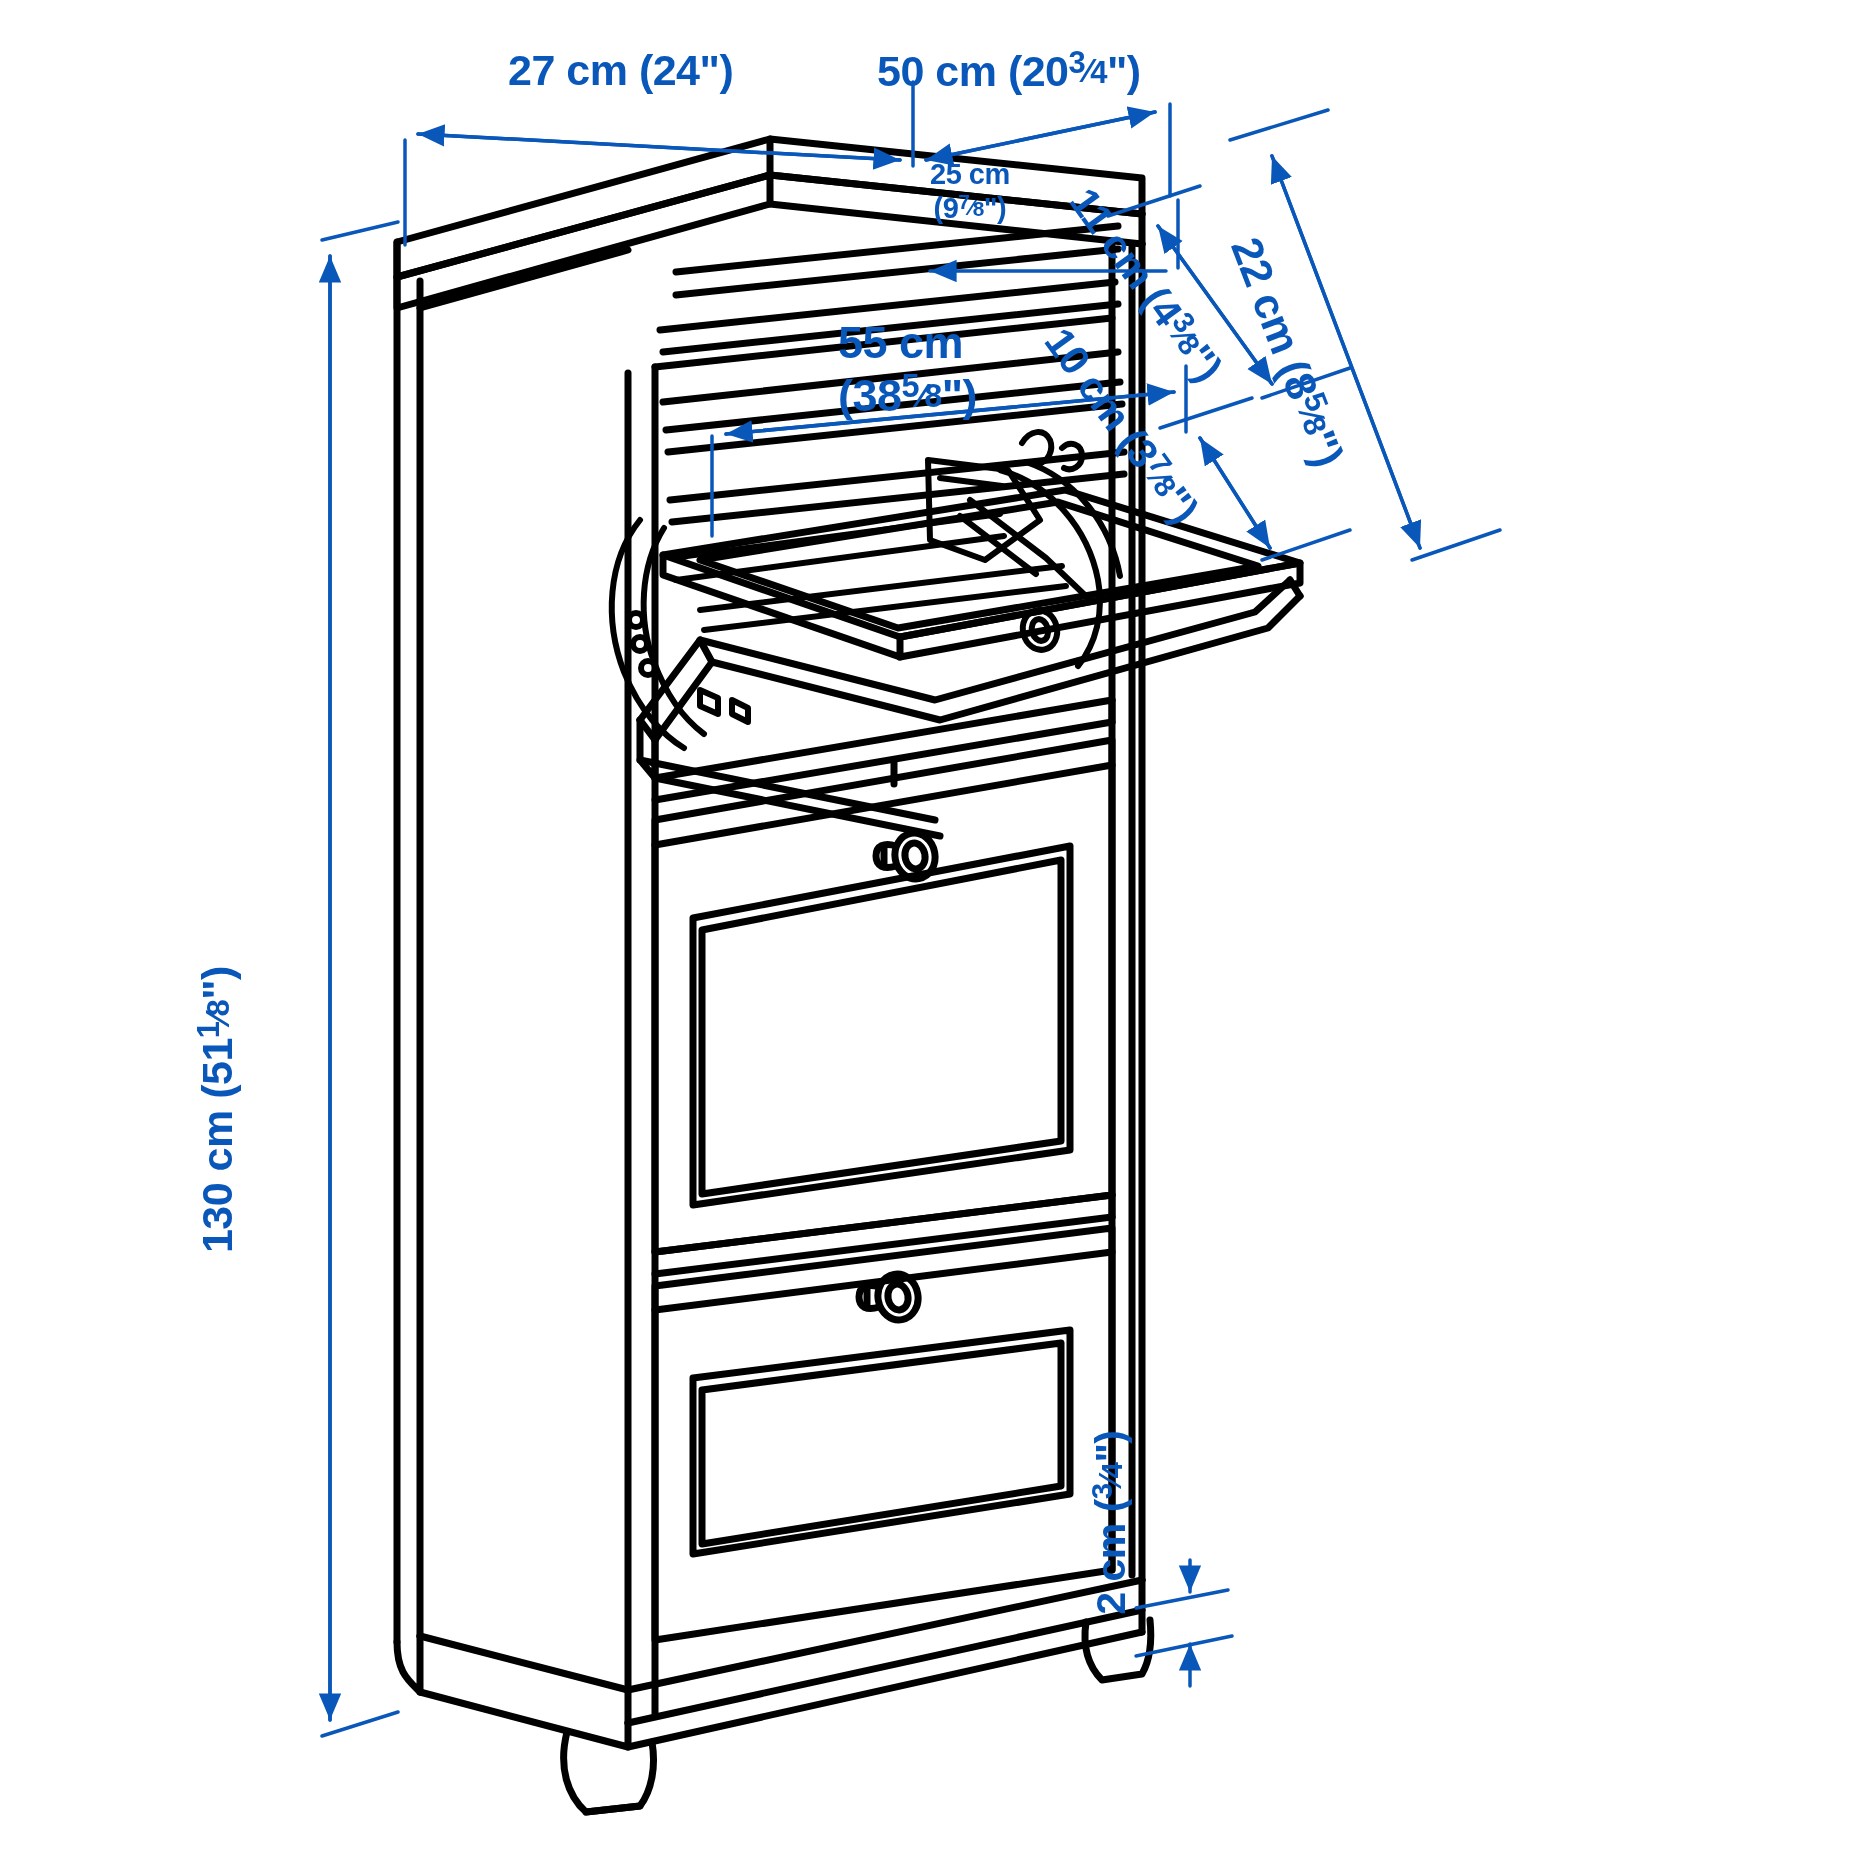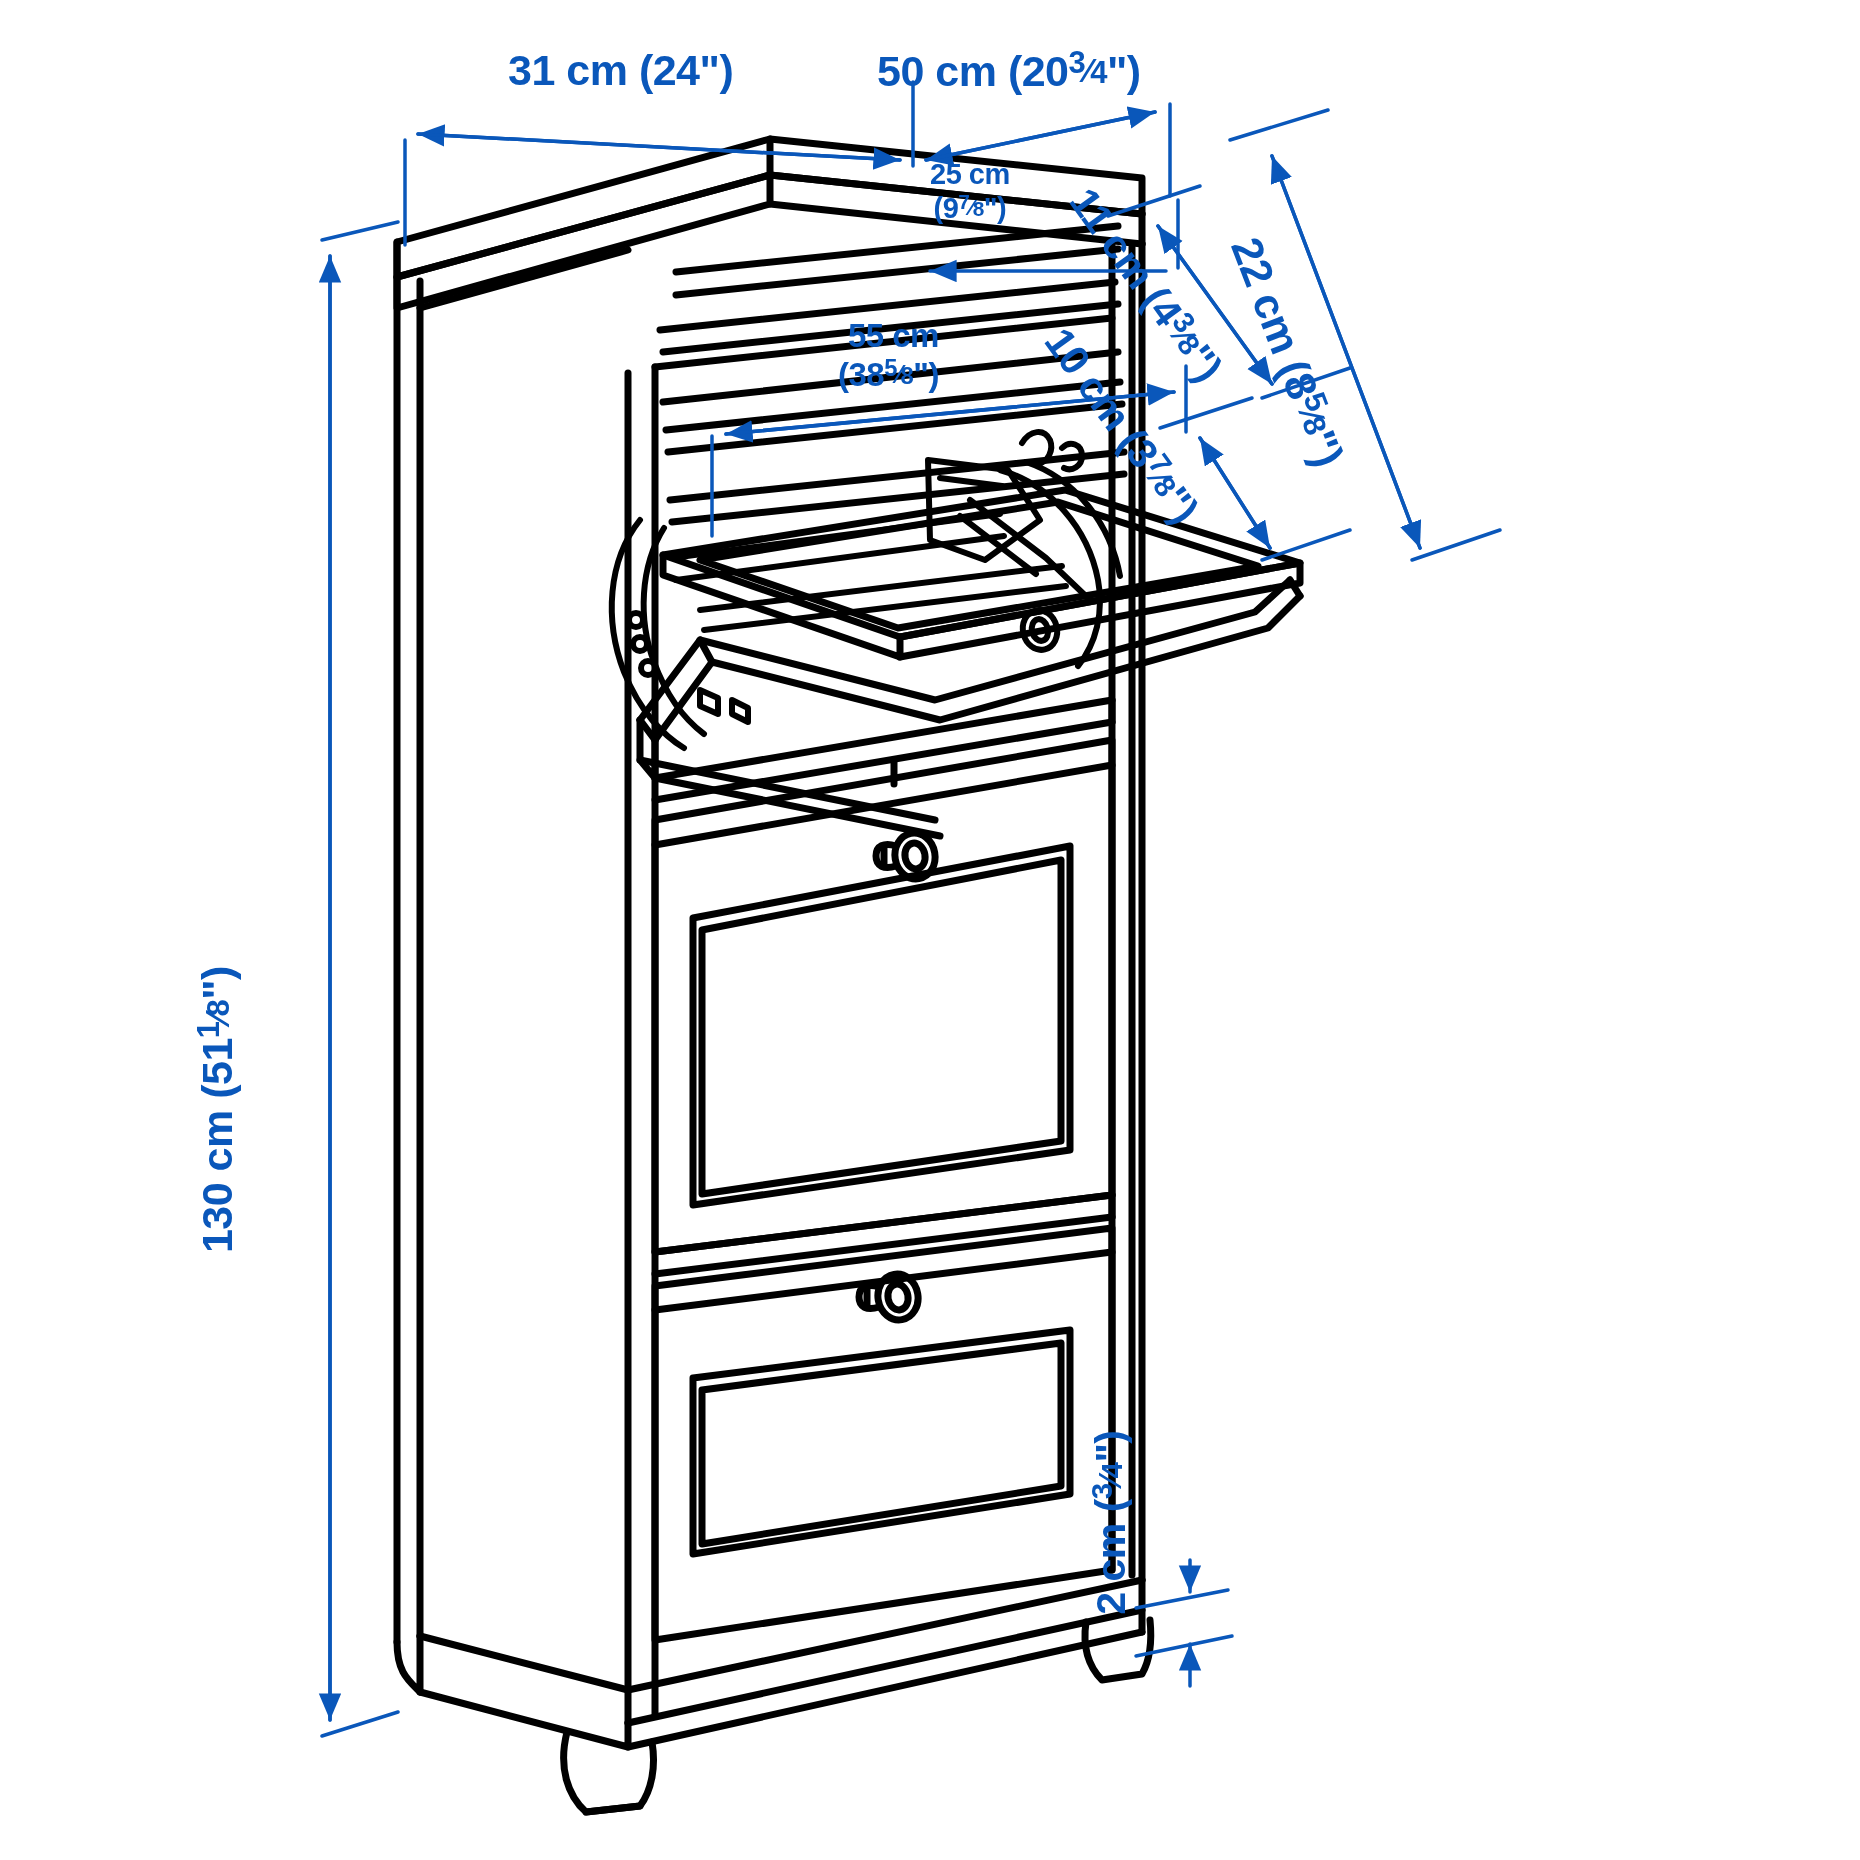--- a/index.html
+++ b/index.html
@@ -274,35 +274,35 @@
       <g>
         <path d="M1136,1608 L1228,1590"></path>
         <path d="M1136,1656 L1232,1636"></path>
         <path d="M1190,1560 L1190,1592" marker-end="url(#abHead)"></path>
         <path d="M1190,1686 L1190,1644" marker-end="url(#abHead)"></path>
       </g>
     </g>
   </svg>
 
   <div class="dim-label" style="left:508px; top:46px; font-size:43px;">
-    <span>31 cm</span>
+    <span>27 cm</span>
     <span>(24")</span>
   </div>
 
   <div class="dim-label" style="left:877px; top:46px; font-size:43px;">
     <span>50 cm</span>
     <span>(20</span><span class="fr"><sup>3</sup><span class="sl">⁄</span><sub>4</sub></span><span>")</span>
   </div>
 
   <div class="dim-label" style="left:930px; top:158px; font-size:29px; text-align:center;">
     <div>25 cm</div>
     <div><span>(9</span><span class="fr"><sup>7</sup><span class="sl">⁄</span><sub>8</sub></span><span>")</span></div>
   </div>
 
-  <div class="dim-label" style="left:838px; top:318px; font-size:33px; text-align:right;">
+  <div class="dim-label" style="left:838px; top:318px; font-size:45px; text-align:left;">
     <div>55 cm</div>
     <div><span>(38</span><span class="fr"><sup>5</sup><span class="sl">⁄</span><sub>8</sub></span><span>")</span></div>
   </div>
 
   <div class="dim-label" style="left:-43px; top:1085px; width:520px; text-align:center; font-size:43px;
               transform: rotate(-90deg); transform-origin: 50% 50%;">
     <span>130 cm</span>
     <span><span>(51</span><span class="fr"><sup>1</sup><span class="sl">⁄</span><sub>8</sub></span><span>")</span></span>
   </div>
 

